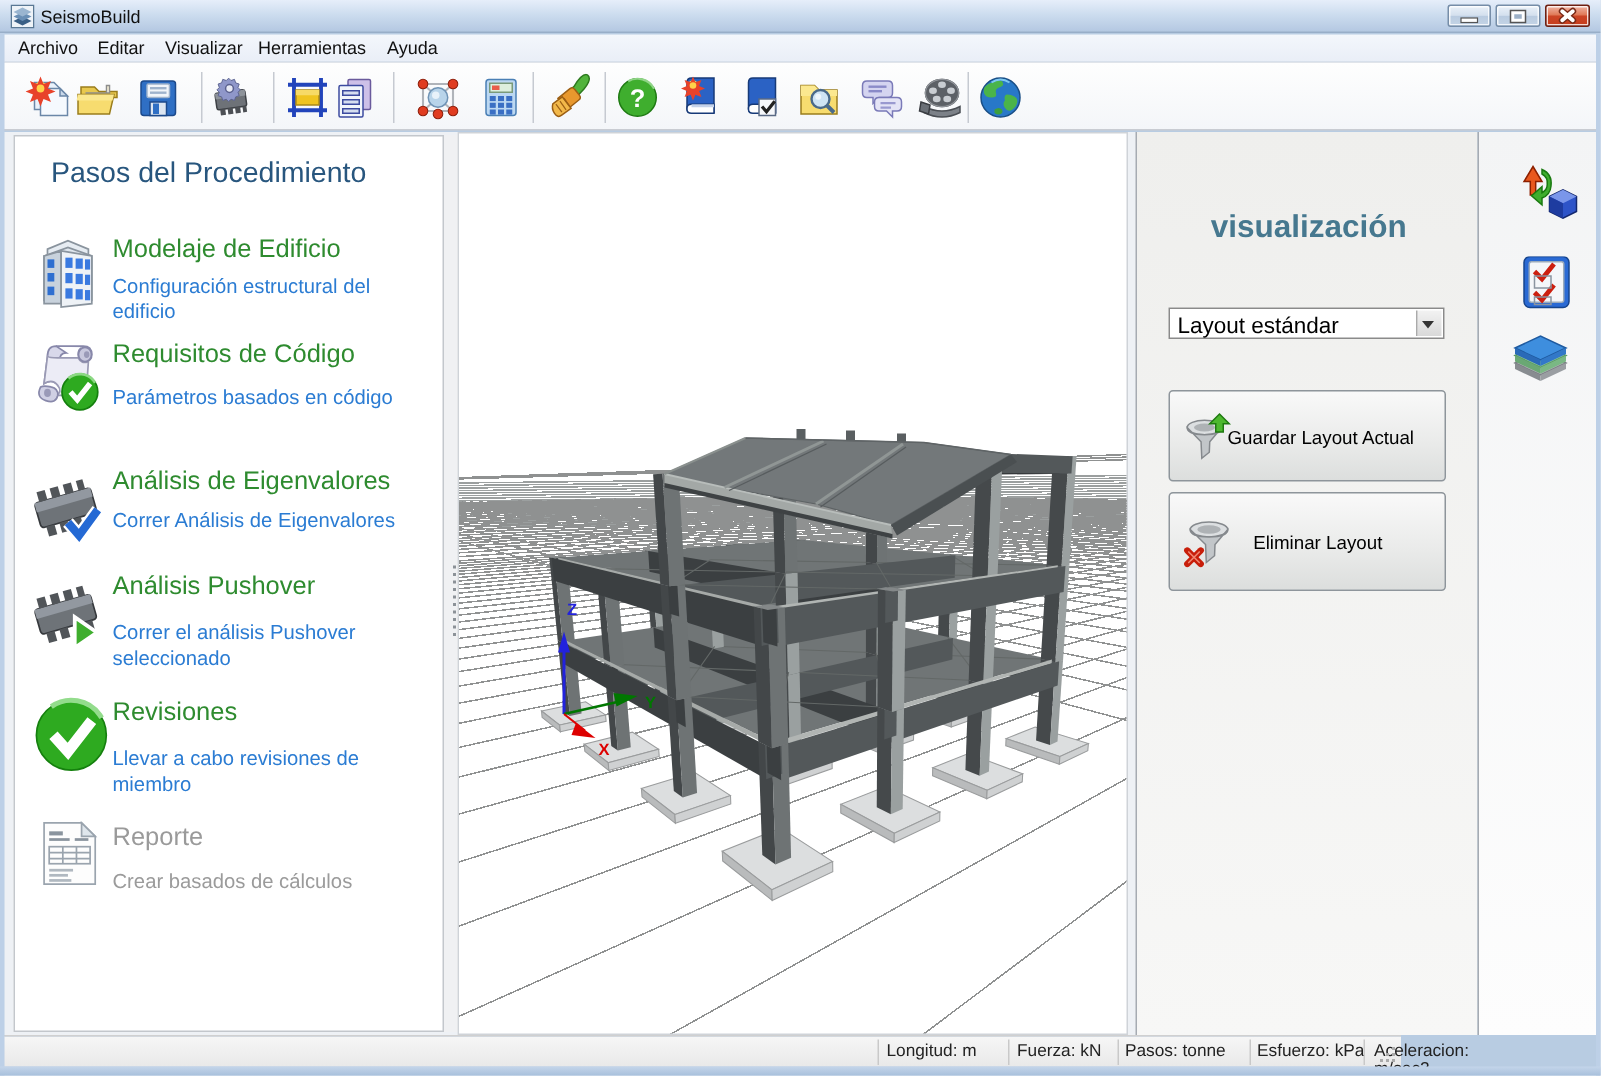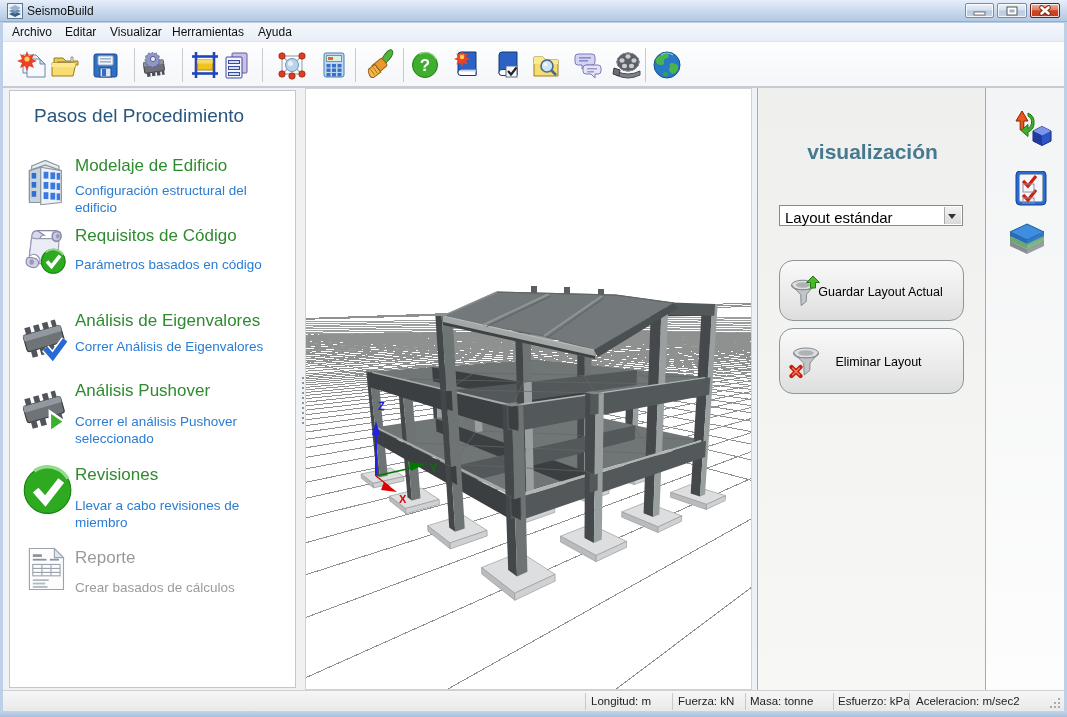--- a/index.html
+++ b/index.html
@@ -29,25 +29,25 @@
 .step-t{position:absolute;left:65px;font-size:17px;color:#2e8b2f}
 .step-s{position:absolute;left:65px;font-size:13.5px;color:#2b7cd3;line-height:17px;width:200px}
 .step-i{position:absolute;left:11px}
 
 #rp-t1{position:absolute;left:0;top:29px;width:229px;text-align:center;font-size:21px;font-weight:bold;color:#7aa3bf}
 #rp-t2{position:absolute;left:0;top:52px;width:229px;text-align:center;font-size:21px;font-weight:bold;color:#46788f}
 #combo{position:absolute;left:21px;top:117px;width:184px;height:21px;background:#fff;border:1px solid #8a8a8a;font-size:15px}
 #combo .cb-t{position:absolute;left:5px;top:3px}
 #combo .cb-b{position:absolute;right:1px;top:1px;width:17px;height:17px;background:linear-gradient(#f2f2f2,#d9d9d9);border-left:1px solid #aaa}
 #combo .cb-a{position:absolute;right:5px;top:7px;width:0;height:0;border-left:4px solid transparent;border-right:4px solid transparent;border-top:5px solid #333}
-.rbtn{position:absolute;left:21px;width:185px;border:1px solid #8e959b;border-radius:14px;background:linear-gradient(#f9f9f9,#e9eae9 60%,#dcdedd);font-size:12.5px;color:#000}
+.rbtn{position:absolute;left:21px;width:185px;border:1px solid #8e959b;border-radius:3px;background:linear-gradient(#f9f9f9,#e9eae9 60%,#dcdedd);font-size:12.5px;color:#000}
 .rbtn .bt{position:absolute;width:100%;text-align:center}
 .rbtn svg{position:absolute;left:9px}
 
-#status{position:absolute;left:3px;top:690px;width:1061px;height:21px;background:linear-gradient(#f6f6f6,#e9e9e9);border-top:1px solid #d0d0d0;font-size:11.5px;color:#222}
+#status{position:absolute;left:3px;top:690px;width:931px;height:21px;background:linear-gradient(#f6f6f6,#e9e9e9);border-top:1px solid #d0d0d0;font-size:11.5px;color:#222}
 #status span{position:absolute;top:4px}
 .ssep{position:absolute;top:2px;height:17px;width:1px;background:#c9c9c9}
 #bottom{position:absolute;left:0;top:711px;width:1067px;height:6px;background:linear-gradient(#c4d5ea,#a8c0dc)}
 
 #lb{position:absolute;left:0;top:22px;width:3px;height:695px;background:#bdd0e7}
 #rb{position:absolute;left:1064px;top:22px;width:3px;height:695px;background:#bdd0e7}
 </style></head>
 <body>
 <div id="win">
  <div id="lb"></div>
@@ -879,21 +879,21 @@
 <path d="M2 10 L19 2 L36 10 L19 18 Z" fill="#3e8ede" stroke="#1e5aa0"></path>
             <path d="M2 10 L19 18 L19 22 L2 14 Z" fill="#2a6ab8"></path>
             <path d="M36 10 L19 18 L19 22 L36 14 Z" fill="#3278c8"></path>
           </g>
         </svg>
   </div>
  </div>
  <div id="status">
   <span style="left:588px">Longitud: m</span>
       <span style="left:675px">Fuerza: kN</span>
-      <span style="left:747px">Masa: tonne</span>
+      <span style="left:747px">Pasos: tonne</span>
       <span style="left:835px">Esfuerzo: kPa</span>
       <span style="left:913px">Aceleracion: m/sec2</span>
   <div class="ssep" style="left:582px"></div>
       <div class="ssep" style="left:669px"></div>
       <div class="ssep" style="left:742px"></div>
       <div class="ssep" style="left:830px"></div>
       <div class="ssep" style="left:906px"></div>
       <svg style="position:absolute;right:2px;top:6px" width="13" height="13">
         <g fill="#aaa">
           <rect x="9" y="9" width="2" height="2"></rect>

